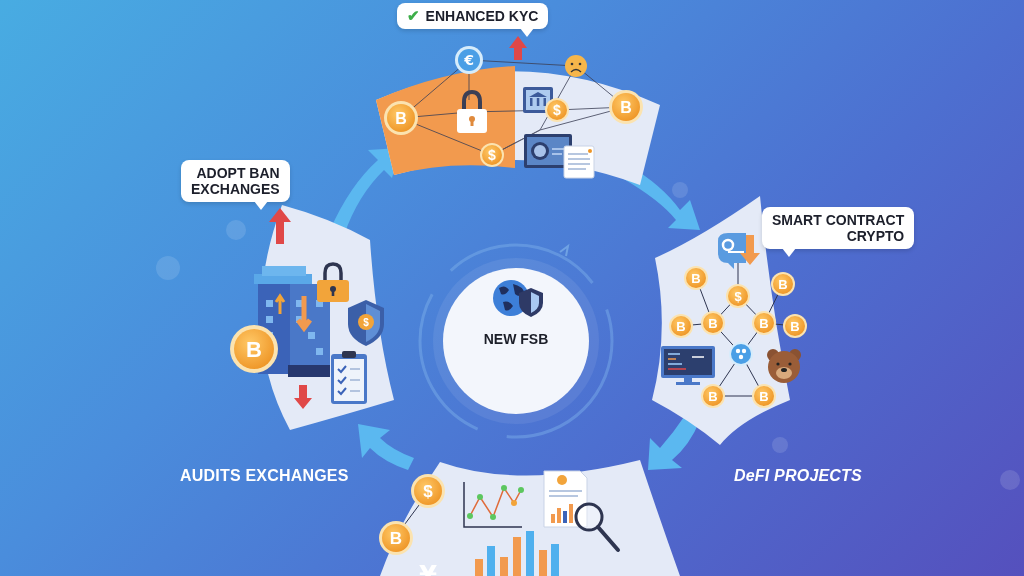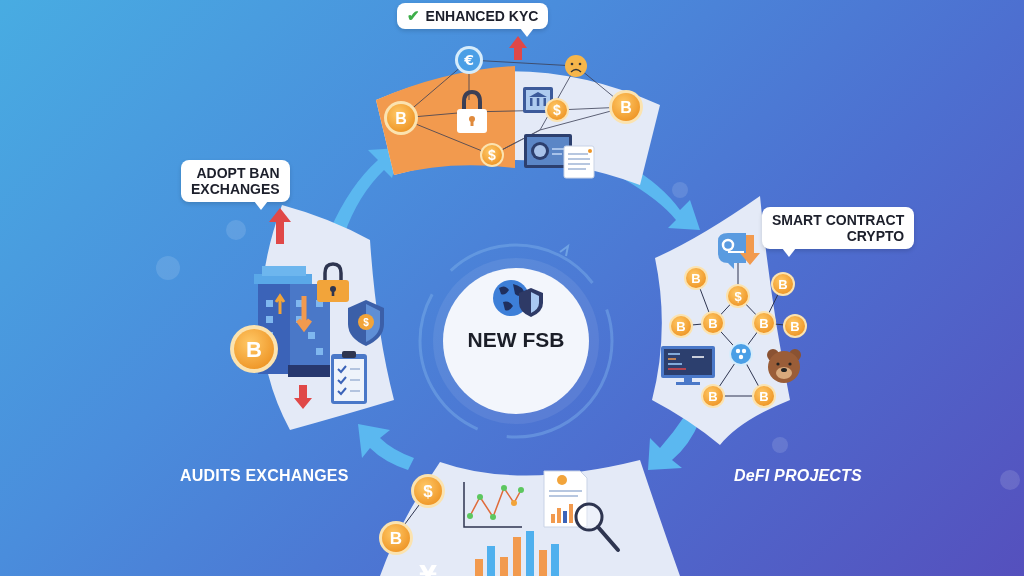--- a/index.html
+++ b/index.html
@@ -36,21 +36,21 @@
   }
   .label-exchanges { left:180px; top:467px; }
   .label-defi { left:734px; top:467px;font-style:italic; }
   .center-circle {
     position:absolute; left:443px; top:268px; width:146px; height:146px;
     border-radius:50%; background:#f3f6fc;
     box-shadow:0 0 0 10px rgba(255,255,255,0.08);
   }
   .center-title {
     position:absolute; left:443px; top:330px; width:146px; text-align:center;
-    font-weight:bold; font-size:21px; line-height:19px; color:#1b1e28;
+    font-weight:bold; font-size:14px; line-height:19px; color:#1b1e28;
   }
 </style>
 </head>
 <body>
 
 <div class="stage">
 
 <svg class="diagram" viewBox="0 0 1024 576" xmlns="http://www.w3.org/2000/svg">
   <defs>
     <radialGradient id="coinG" cx="40%" cy="35%" r="70%">

